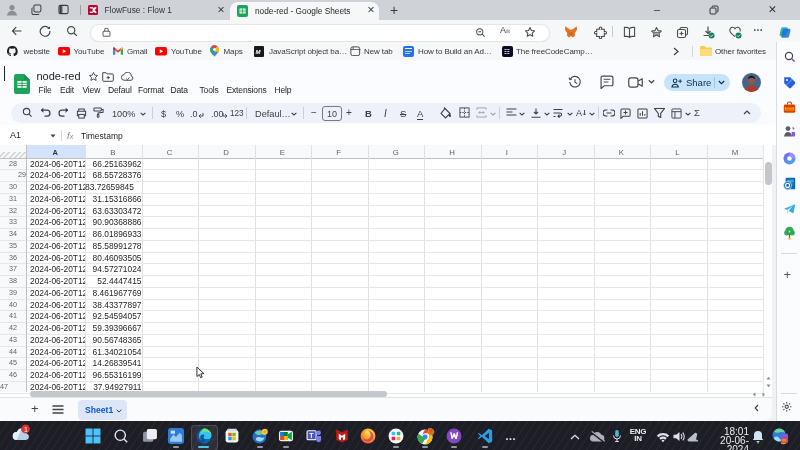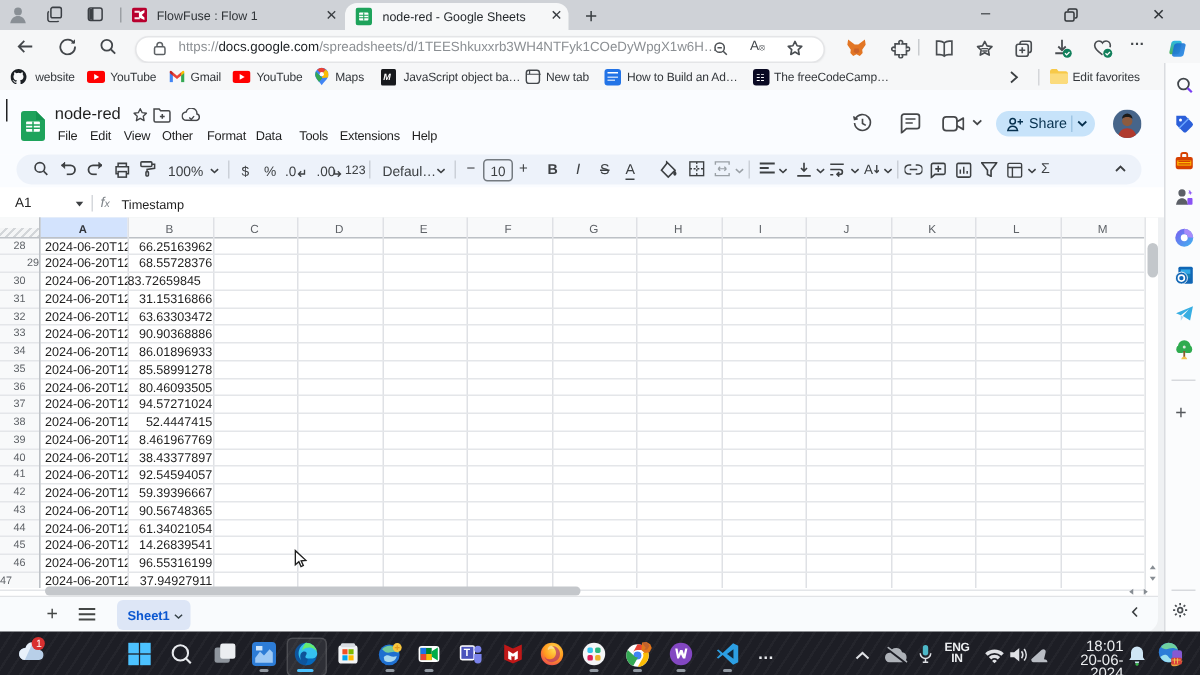--- a/index.html
+++ b/index.html
@@ -56,21 +56,20 @@
     </svg>
 <svg class="ab" style="left:66px;top:25px" width="12" height="12" viewBox="0 0 12 12" fill="none" stroke="#43474b" stroke-width="1.2">
       <circle cx="5.2" cy="5.2" r="3.6"></circle>
       <path d="M8 8l2.8 2.8"></path>
     </svg>
 <div class="ab" style="left:90px;top:23.5px;width:458px;height:16.5px;background:#fff;border:1px solid #e4e5e7;border-radius:9px;box-shadow:0 0.5px 1.5px rgba(0,0,0,0.08)"></div>
 <svg class="ab" style="left:101px;top:26.5px" width="11" height="11" viewBox="0 0 12 12" fill="none" stroke="#5c6064" stroke-width="1.1">
       <rect x="2.2" y="4.6" width="7.6" height="5.6" rx="1.2"></rect>
       <path d="M4 4.6V3.4a2 2 0 0 1 4 0v1.2"></path>
     </svg>
-<div class="ab" style="left:119px;top:26px;font-size:8.9px;line-height:11px;color:#8b8f93">https://<span style="color:#1f2327">docs.google.com</span>/spreadsheets/d/1TEEShkuxxrb3WH4NTFyk1COeDyWpgX1w6H…</div>
 <svg class="ab" style="left:475px;top:26.5px" width="11" height="11" viewBox="0 0 12 12" fill="none" stroke="#4a4e52" stroke-width="1.1">
       <circle cx="5.2" cy="5.2" r="3.4"></circle>
       <path d="M7.8 7.8l2.6 2.6M3.6 5.2h3.2"></path>
     </svg>
 <div class="ab" style="left:500px;top:25px;font-size:9px;color:#43474b">A<span style="font-size:6px">⦻</span></div>
 <svg class="ab" style="left:524px;top:26px" width="12" height="12" viewBox="0 0 12 12" fill="none" stroke="#4a4e52" stroke-width="1.1">
       <path d="M6 1.6l1.4 2.9 3.1.4-2.3 2.2.6 3.2L6 8.7l-2.8 1.6.6-3.2L1.5 4.9l3.1-.4z" stroke-linejoin="round"></path>
     </svg>
 <svg class="ab" style="left:564px;top:25px" width="14" height="14" viewBox="0 0 14 14">
       <path d="M12.6 1.3 8.2 4.6H5.8L1.4 1.3 0.9 4.8l2.3 3.4-.3 2.2 1.9 2 2.2-1.2 2.2 1.2 1.9-2-.3-2.2 2.3-3.4z" fill="#e27625"></path>
@@ -164,21 +163,21 @@
 <div class="ab" style="left:504px;top:47.5px;font-size:6.5px;color:#fff">☷</div>
 <div class="ab" style="left:516px;top:47px;font-size:8px;letter-spacing:-0.1px;line-height:9px;color:#33373b">The freeCodeCamp…</div>
 <svg class="ab" style="left:673px;top:46.5px" width="6" height="9" viewBox="0 0 6 9">
       <path d="M1 1l4 3.5L1 8" fill="none" stroke="#3c4043" stroke-width="1.2"></path>
     </svg>
 <div class="ab" style="left:692px;top:46px;width:1px;height:11px;background:#d4d6d9"></div>
 '<svg class="ab" style="left:700px;top:46px" width="12" height="10" viewBox="0 0 12 10">
       <path d="M0 1.5C0 .7.7 0 1.5 0h3l1.2 1.5h4.8c.8 0 1.5.7 1.5 1.5v5.5c0 .8-.7 1.5-1.5 1.5h-9A1.5 1.5 0 0 1 0 8.5z" fill="#f7c948"></path>
       <path d="M0 3h12v5.5c0 .8-.7 1.5-1.5 1.5h-9A1.5 1.5 0 0 1 0 8.5z" fill="#fbdb7c"></path>
     </svg>
-<div class="ab" style="left:715px;top:47px;font-size:8px;letter-spacing:-0.1px;line-height:9px;color:#33373b">Edit favorites</div>
+<div class="ab" style="left:715px;top:47px;font-size:8px;letter-spacing:-0.1px;line-height:9px;color:#33373b">Other favorites</div>
 <div class="ab" style="left:0;top:60px;width:776px;height:43px;background:#fafcff"></div>
 <div class="ab" style="left:3.5px;top:66px;width:1.5px;height:15px;background:#202124"></div>
 <svg class="ab" style="left:14px;top:73.5px" width="16" height="20" viewBox="0 0 16 20">
       <path d="M2 0h8l6 6v12a2 2 0 0 1-2 2H2a2 2 0 0 1-2-2V2a2 2 0 0 1 2-2z" fill="#1ea35b"></path>
       <path d="M10 0l6 6h-6z" fill="#149450"></path>
       <rect x="3.4" y="7" width="9.2" height="6.8" rx="0.6" fill="#fff"></rect>
       <path d="M3.4 9.3h9.2M3.4 11.5h9.2M8 7v6.8" stroke="#1ea35b" stroke-width="1"></path>
     </svg>
 <div class="ab" style="left:36.5px;top:70px;font-size:11px;color:#1f1f1f">node-red</div>
 <svg class="ab" style="left:87.5px;top:71px" width="11" height="11" viewBox="0 0 12 12" fill="none" stroke="#45474a" stroke-width="1">
@@ -188,21 +187,21 @@
       <path d="M.7.7h3.4l1 1.2h5.2a1 1 0 0 1 1 1v5.4a1 1 0 0 1-1 1H1.7a1 1 0 0 1-1-1z"></path>
       <path d="M4.6 5.6h3.2M6.2 4v3.2"></path>
     </svg>
 <svg class="ab" style="left:120.5px;top:72px" width="13" height="9" viewBox="0 0 13 9" fill="none" stroke="#45474a" stroke-width="1">
       <path d="M3.3 8.2a2.8 2.8 0 0 1-.2-5.6A3.7 3.7 0 0 1 10.3 4a2.2 2.2 0 0 1-.4 4.3z"></path>
       <path d="M5.2 6.4 6.5 7.7 8.4 5.4" stroke-width="0.9"></path>
     </svg>
 <div class="ab" style="left:38.5px;top:86px;font-size:8.5px;letter-spacing:-0.15px;line-height:9px;color:#1f1f1f">File</div>
 <div class="ab" style="left:60px;top:86px;font-size:8.5px;letter-spacing:-0.15px;line-height:9px;color:#1f1f1f">Edit</div>
 <div class="ab" style="left:82.5px;top:86px;font-size:8.5px;letter-spacing:-0.15px;line-height:9px;color:#1f1f1f">View</div>
-<div class="ab" style="left:108px;top:86px;font-size:8.5px;letter-spacing:-0.15px;line-height:9px;color:#1f1f1f">Other</div>
+<div class="ab" style="left:108px;top:86px;font-size:8.5px;letter-spacing:-0.15px;line-height:9px;color:#1f1f1f">Defaul</div>
 <div class="ab" style="left:138px;top:86px;font-size:8.5px;letter-spacing:-0.15px;line-height:9px;color:#1f1f1f">Format</div>
 <div class="ab" style="left:170.5px;top:86px;font-size:8.5px;letter-spacing:-0.15px;line-height:9px;color:#1f1f1f">Data</div>
 <div class="ab" style="left:199.5px;top:86px;font-size:8.5px;letter-spacing:-0.15px;line-height:9px;color:#1f1f1f">Tools</div>
 <div class="ab" style="left:226.5px;top:86px;font-size:8.5px;letter-spacing:-0.15px;line-height:9px;color:#1f1f1f">Extensions</div>
 <div class="ab" style="left:274.5px;top:86px;font-size:8.5px;letter-spacing:-0.15px;line-height:9px;color:#1f1f1f">Help</div>
 <svg class="ab" style="left:568px;top:75px" width="14" height="14" viewBox="0 0 14 14" fill="none" stroke="#45474a" stroke-width="1.1">
       <path d="M2.3 4.2A5.3 5.3 0 1 1 1.7 7"></path>
       <path d="M1.1 2.5l.5 2.3 2.3-.5" fill="#45474a" stroke-width="0.8"></path>
       <path d="M7 4.2V7.3l2.2 1.3"></path>
     </svg>

